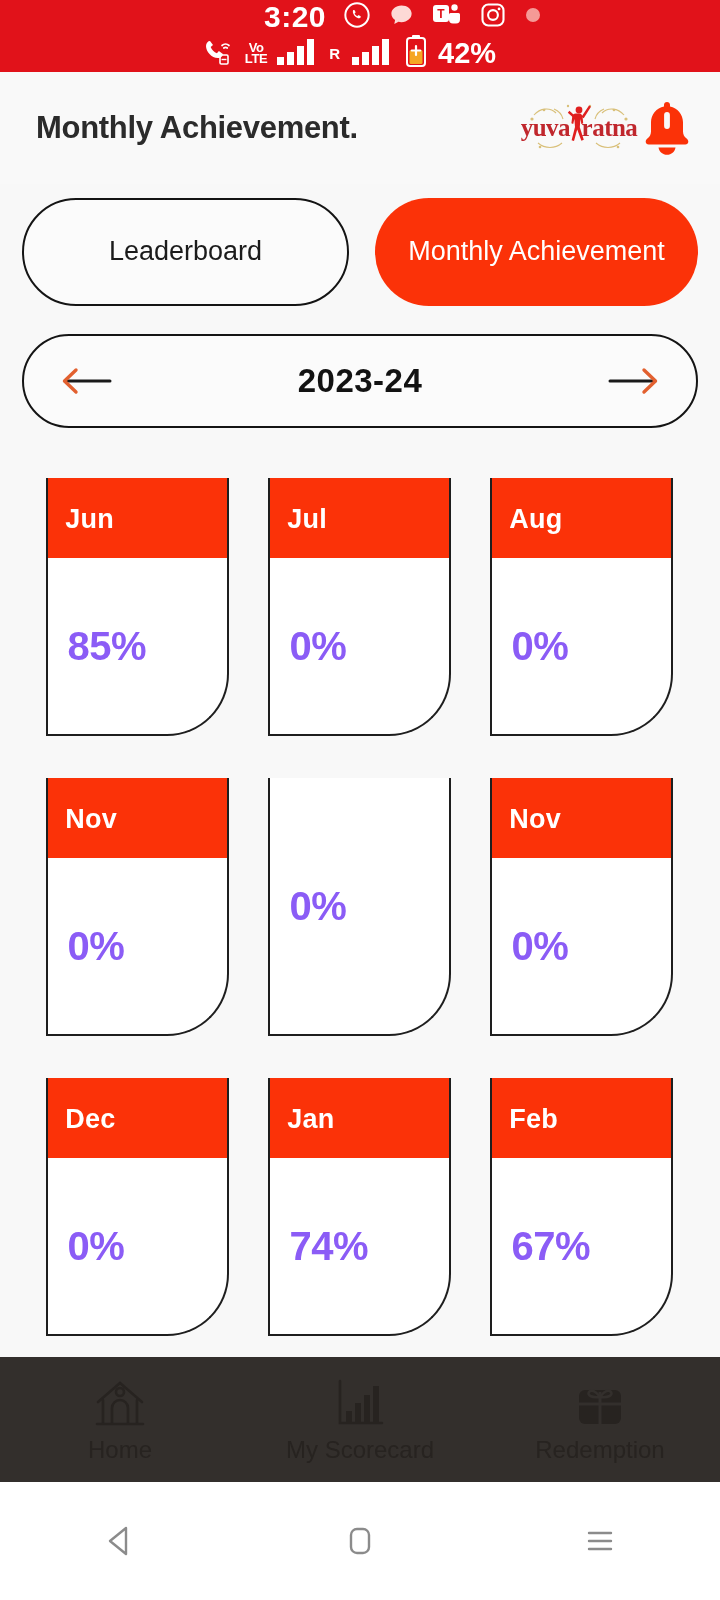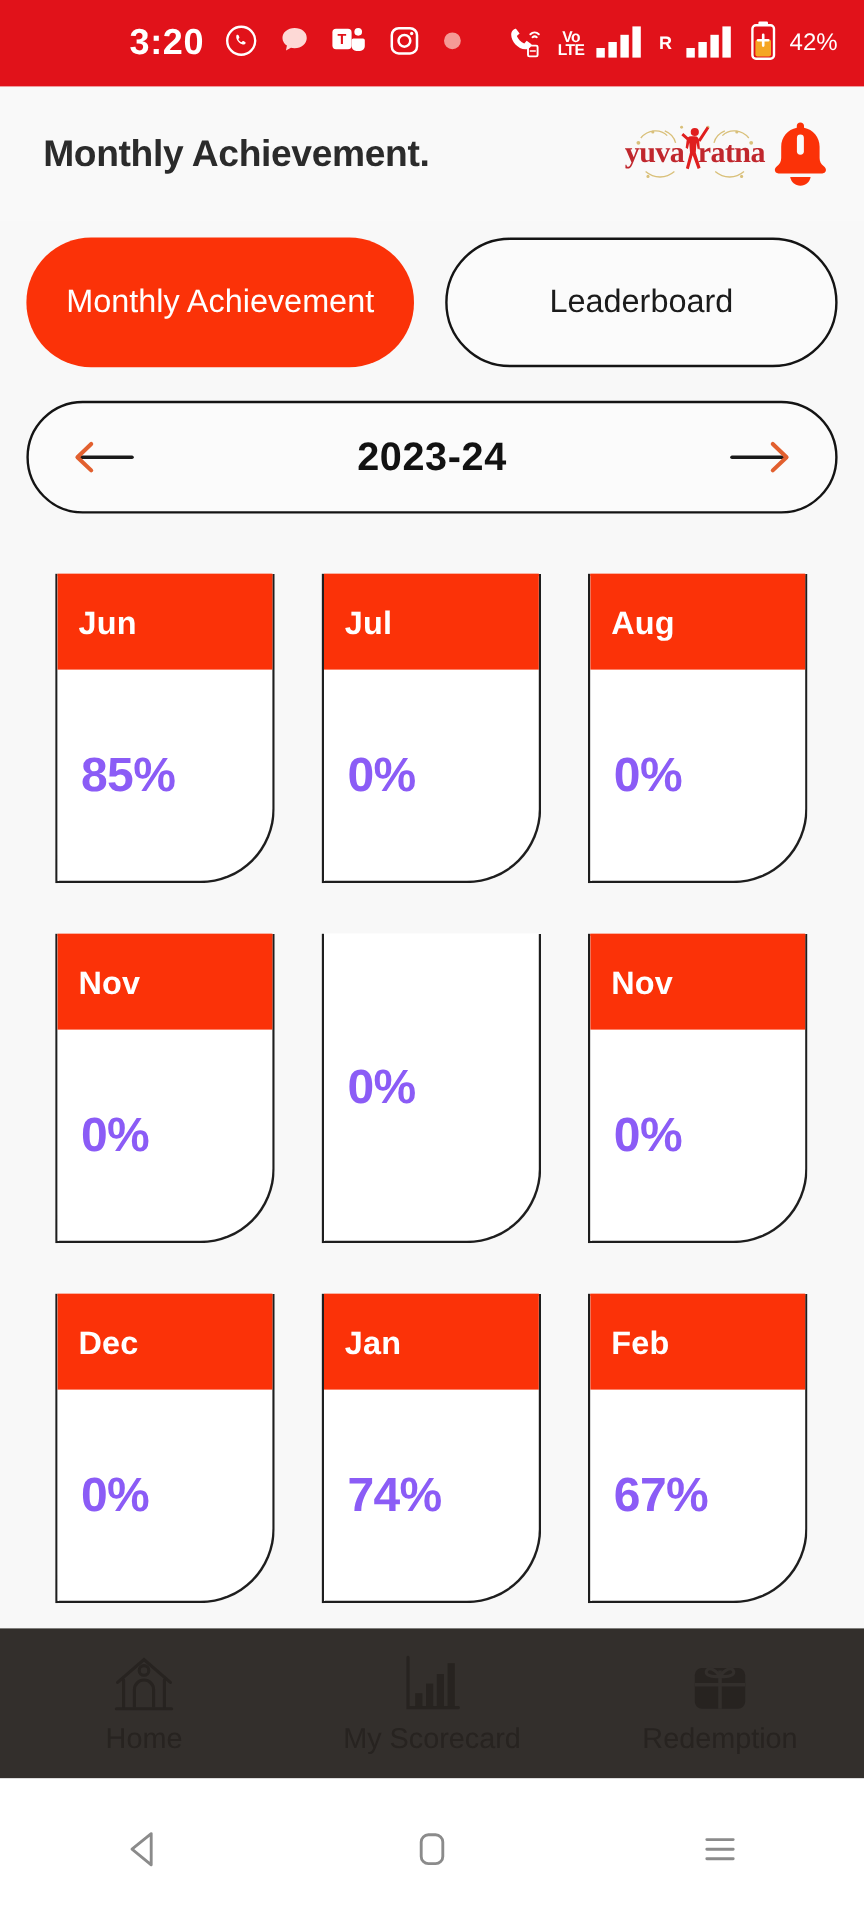--- a/index.html
+++ b/index.html
@@ -13,32 +13,33 @@
 
   
   #status-bar {
     height:72px;
     background:#e1121a;
     display:flex;
     align-items:center;
     justify-content:space-between;
     padding:0 22px 0 0;
     position:relative;
+    flex-direction:column;
   }
   #status-left {
     display:flex; align-items:center; gap:17px;
     margin-left:108px;
   }
   #status-time {
     color:#ffffff; font-size:30px; font-weight:600; letter-spacing:0.5px;
   }
   #status-right { display:flex; align-items:center; gap:9px; }
   .sb-ico { display:block; }
   #battery-pct {
-    color:#fff; font-size:20px; font-weight:400; margin-left:1px;
+    color:#fff; font-size:29px; font-weight:700; margin-left:1px;
   }
   .volte-txt {
     color:#fff; font-size:13px; font-weight:700; line-height:11px;
     text-align:center; letter-spacing:-0.4px;
   }
   .roam-r { color:#fff; font-size:15px; font-weight:700; margin-right:2px;}
 
   
   #app-header {
     height:112px;
@@ -277,25 +278,25 @@
   <div id="bell-wrap">
     <svg width="54" height="60" viewBox="0 0 54 60">
       <path d="M27 4c-1.8 0-3 1.2-3 2.8v1.6C16.5 9.8 11 16.3 11 24.3v9.3c0 3-1.3 5.2-3.3 6.7-1.4 1-2 2.2-2 3.4 0 1.6 1.3 2.8 3 2.8h36.6c1.7 0 3-1.2 3-2.8 0-1.2-.6-2.4-2-3.4-2-1.5-3.3-3.7-3.3-6.7v-9.3c0-8-5.5-14.5-13-15.9V6.8C30 5.2 28.8 4 27 4z" fill="#fb3208"></path>
       <rect x="24.1" y="14" width="5.8" height="17" rx="2.9" fill="#f9f9f9"></rect>
       <path d="M18.5 49.5h17c-.6 4.3-4.2 7.3-8.5 7.3s-7.9-3-8.5-7.3z" fill="#fb3208"></path>
     </svg>
   </div>
 </div>
 
 <div id="tabs">
+  <div class="tab inactive">
+    <span>Leaderboard</span>
+  </div>
   <div class="tab active">
     <span>Monthly Achievement</span>
-  </div>
-  <div class="tab inactive">
-    <span>Leaderboard</span>
   </div>
 </div>
 
 <div id="year-bar">
   <span class="yr-arrow">
     <svg width="56" height="34" viewBox="0 0 56 34">
       <path d="M52 17H7" stroke="#1a1a1a" stroke-width="3" stroke-linecap="round"></path>
       <path d="M18 6 6.5 17 18 28" fill="none" stroke="#e2602f" stroke-width="3.4" stroke-linecap="round" stroke-linejoin="round"></path>
     </svg>
   </span>

